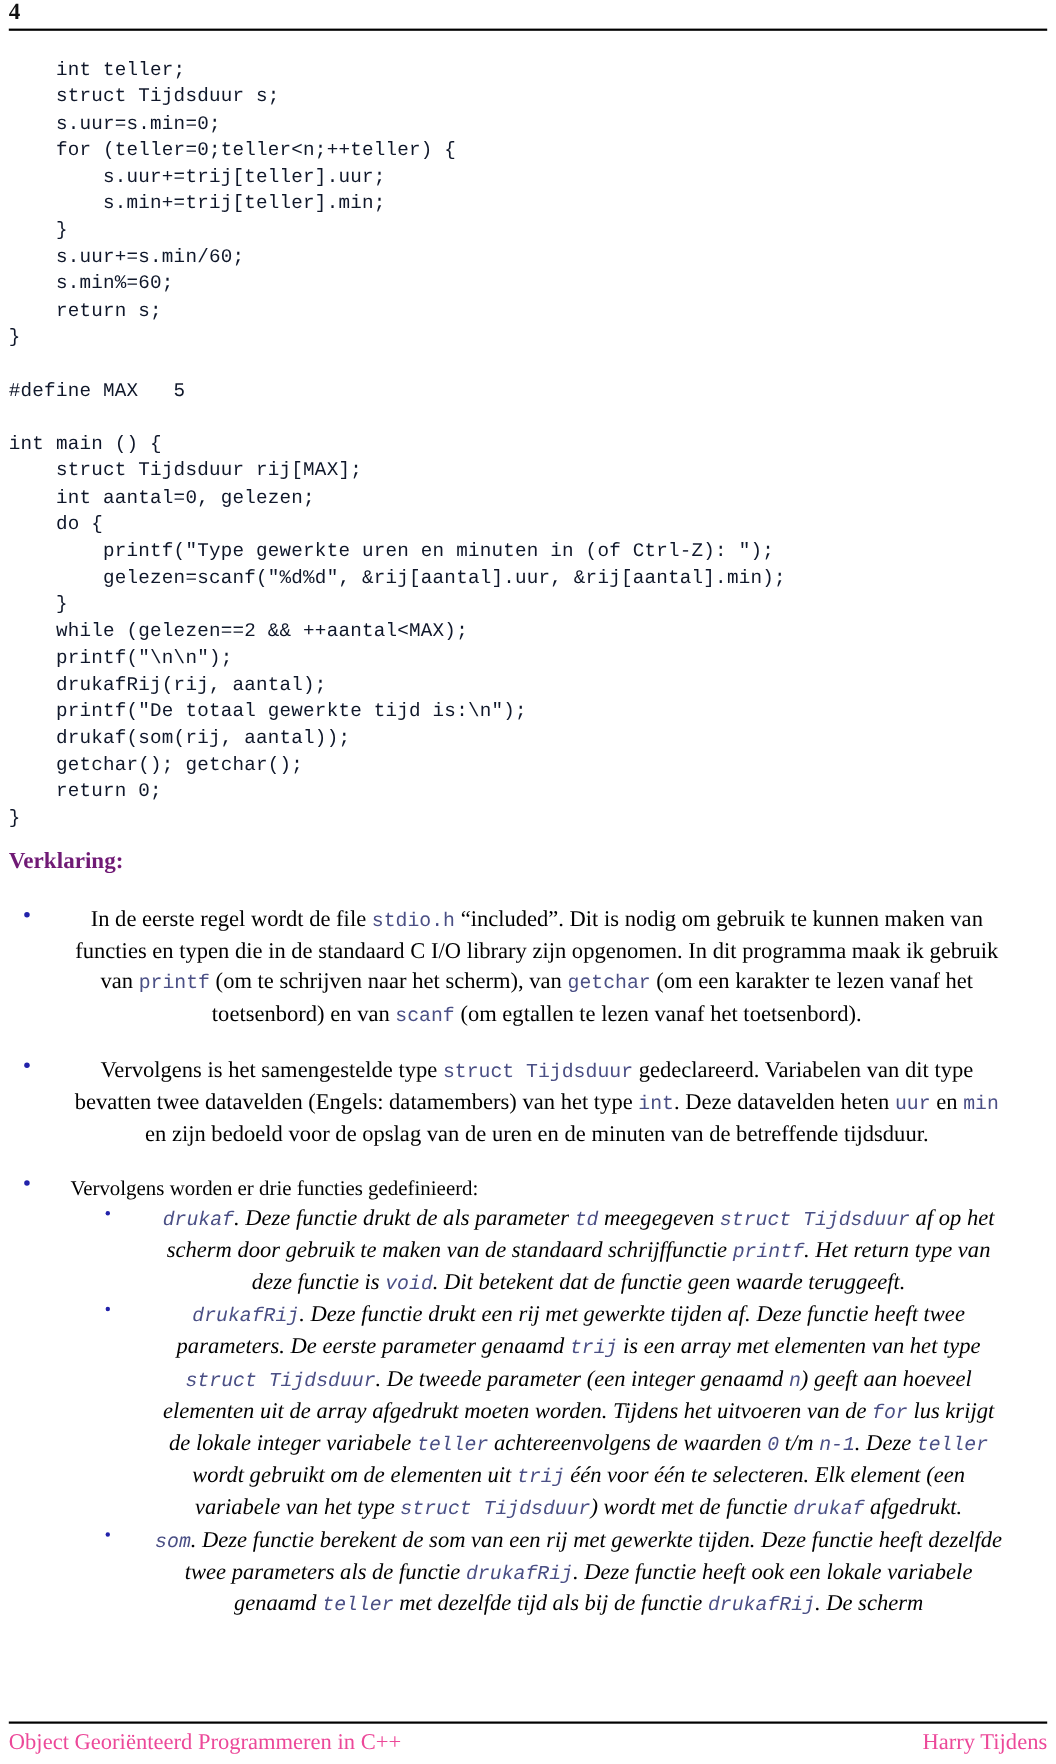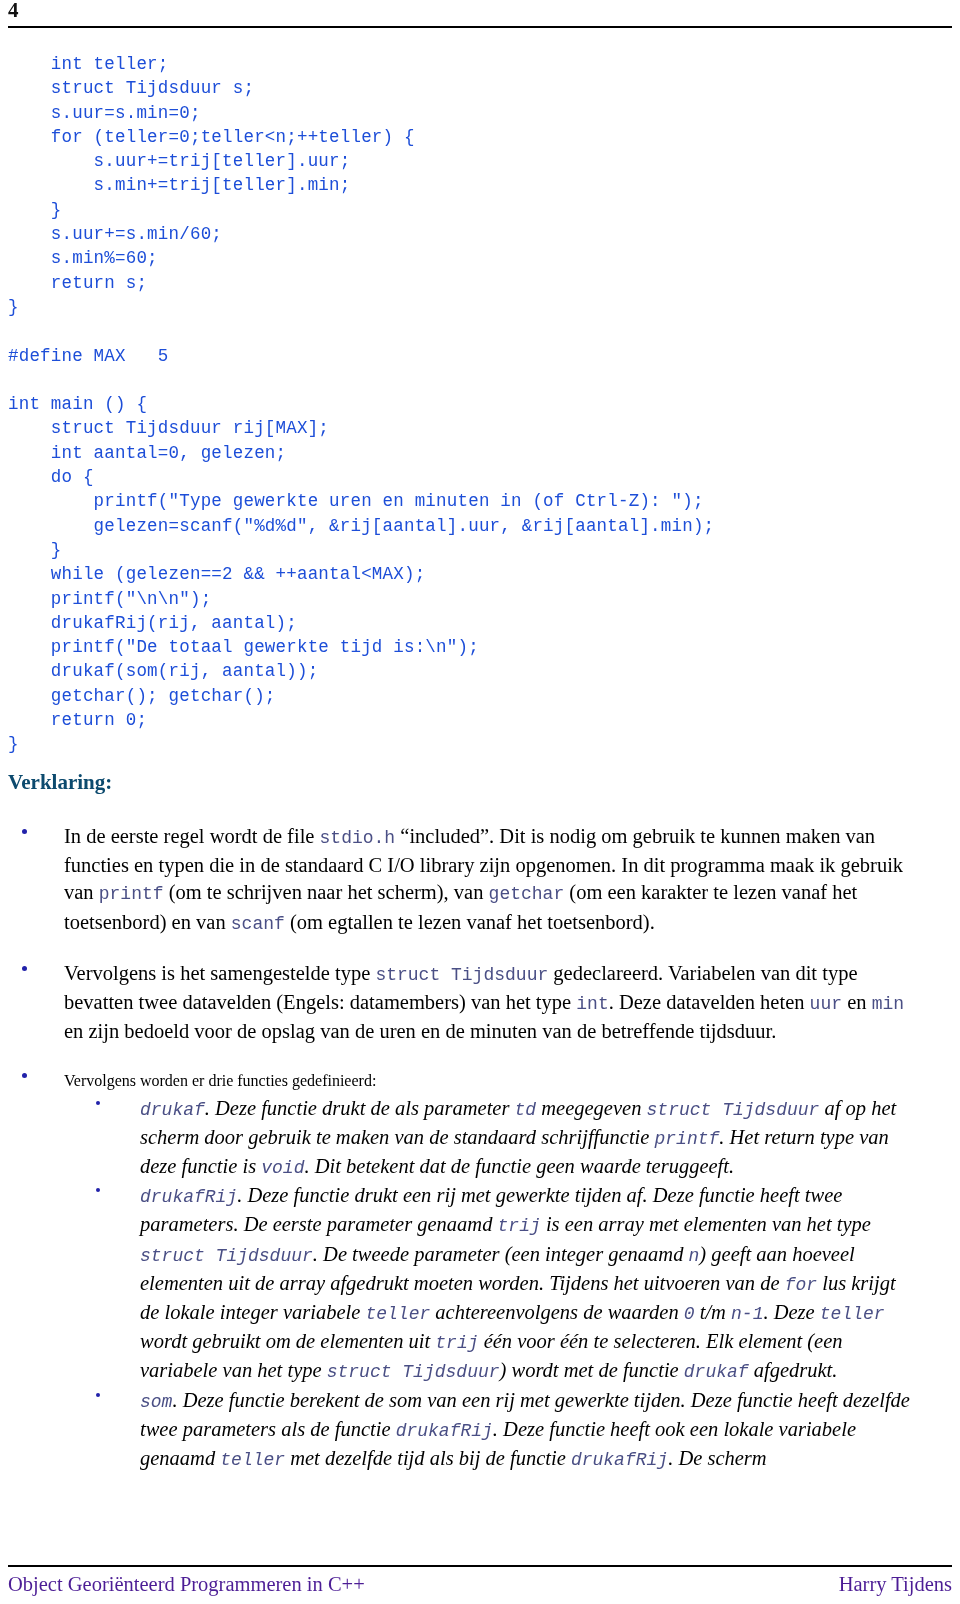--- a/index.html
+++ b/index.html
@@ -51,21 +51,21 @@
 
   
   .code-block {
     position: absolute;
     left: 0;
     top: 52px;
     width: 960px;
     font-family: "Liberation Mono", "DejaVu Sans Mono", monospace;
     font-size: 17.5px;
     line-height: 24.3px;
-    color: #1d4ed8;
+    color: #0f172a;
     white-space: pre;
     letter-spacing: 0.2px;
   }
   .code-line {
     display: block;
     padding-left: 8px;
     min-height: 24.3px;
   }
   .code-line.blank {
     height: 24.3px;
@@ -73,38 +73,38 @@
 
   
   .section-heading {
     position: absolute;
     left: 8px;
     top: 769px;
     font-family: "Liberation Serif", "DejaVu Serif", serif;
     font-weight: bold;
     font-size: 21px;
     line-height: 26px;
-    color: #0c4a6e;
+    color: #701a75;
   }
 
   
   .body-area {
     position: absolute;
     left: 0;
     top: 823px;
     width: 960px;
   }
   .bullet-item {
     position: relative;
     padding-left: 64px;
     padding-right: 48px;
     margin-bottom: 22px;
     font-size: 20.5px;
     line-height: 27.2px;
-    text-align: left;
+    text-align: center;
   }
   .bullet-item .dot {
     position: absolute;
     left: 22px;
     top: 6px;
     width: 5px;
     height: 5px;
     border-radius: 50%;
     background: #2222aa;
   }
@@ -115,21 +115,21 @@
   }
   .bullet-item.level2 .dot {
     left: 96px;
     width: 4px;
     height: 4px;
   }
   .intro-line {
     position: relative;
     padding-left: 64px;
     padding-right: 32px;
-    font-size: 16px;
+    font-size: 19px;
     line-height: 27.2px;
   }
   .intro-line .dot {
     position: absolute;
     left: 22px;
     top: 6px;
     width: 5px;
     height: 5px;
     border-radius: 50%;
     background: #2222aa;
@@ -155,21 +155,21 @@
   }
   .footer {
     position: absolute;
     left: 8px;
     top: 1570px;
     width: 944px;
     display: flex;
     justify-content: space-between;
     font-size: 20.5px;
     line-height: 28px;
-    color: #4c1d95;
+    color: #ec4899;
   }
 </style>
 </head>
 <body>
 
 <div class="page">
 
   <div class="header">
     <div class="page-number">4</div>
     <div class="header-rule"></div>

